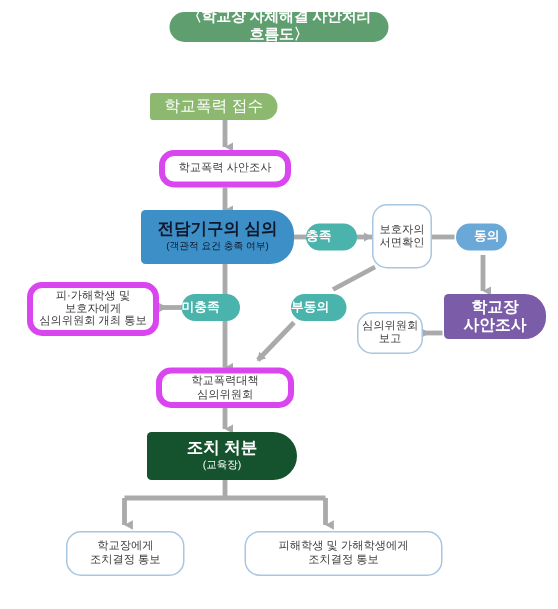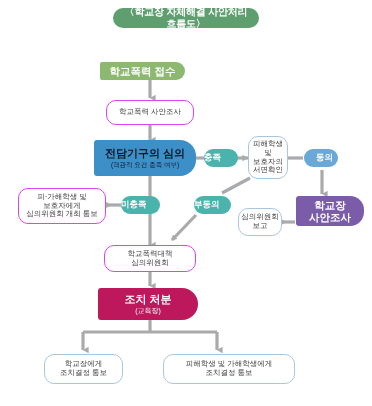--- a/index.html
+++ b/index.html
@@ -45,26 +45,26 @@
     font-size: 10px;
     font-weight: bold;
     letter-spacing: -0.2px;
     padding: 0 10px;
   }
 
   
   .banner-green {
     background: #8cb96f;
     color: #ffffff;
-    font-weight: bold;
+    font-weight: normal;
     font-size: 10.5px;
     border-radius: 3px 14px 14px 3px;
   }
   .banner-green-dark {
-    background: #be185d;
+    background: #14532d;
     color: #ffffff;
     font-weight: bold;
     border-radius: 3px 16px 16px 3px;
   }
   .banner-green-dark .ttl { font-size: 11px; }
   .banner-green-dark .sub { font-size: 7px; font-weight: normal; margin-top: 1px; }
 
   
   .banner-blue {
     background: #3d8fc7;
@@ -80,21 +80,21 @@
     background: #7a5ca8;
     color: #ffffff;
     font-weight: bold;
     font-size: 10.5px;
     border-radius: 3px 14px 14px 3px;
   }
 
   
   .box-green-out {
     background: #ffffff;
-    border: 1px solid #d946ef;
+    border: 4px solid #d946ef;
     border-radius: 10px;
     color: #3b3b3b;
     font-size: 7.5px;
   }
   .box-blue-out {
     background: #ffffff;
     border: 1px solid #a9c6e0;
     border-radius: 10px;
     color: #3b3b3b;
     font-size: 7.5px;
@@ -179,21 +179,20 @@
   <div class="node box-green-out" style="left:106px; top:100px; width:88px; height:25px;">
     <span class="ttl">학교폭력 사안조사</span>
   </div>
 
   <div class="node banner-blue" style="left:94px; top:140px; width:102px; height:36px;">
     <span class="ttl">전담기구의 심의</span>
     <span class="sub">(객관적 요건 충족 여부)</span>
   </div>
 
   <div class="node box-blue-out" style="left:248px; top:136px; width:40px; height:43px;">
-    <span>피해학생 및</span>
     <span>보호자의</span>
     <span>서면확인</span>
   </div>
 
   <div class="node banner-purple" style="left:296px; top:196px; width:68px; height:30px;">
     <span>학교장</span>
     <span>사안조사</span>
   </div>
 
   <div class="node box-blue-out" style="left:238px; top:208px; width:44px; height:28px;">

